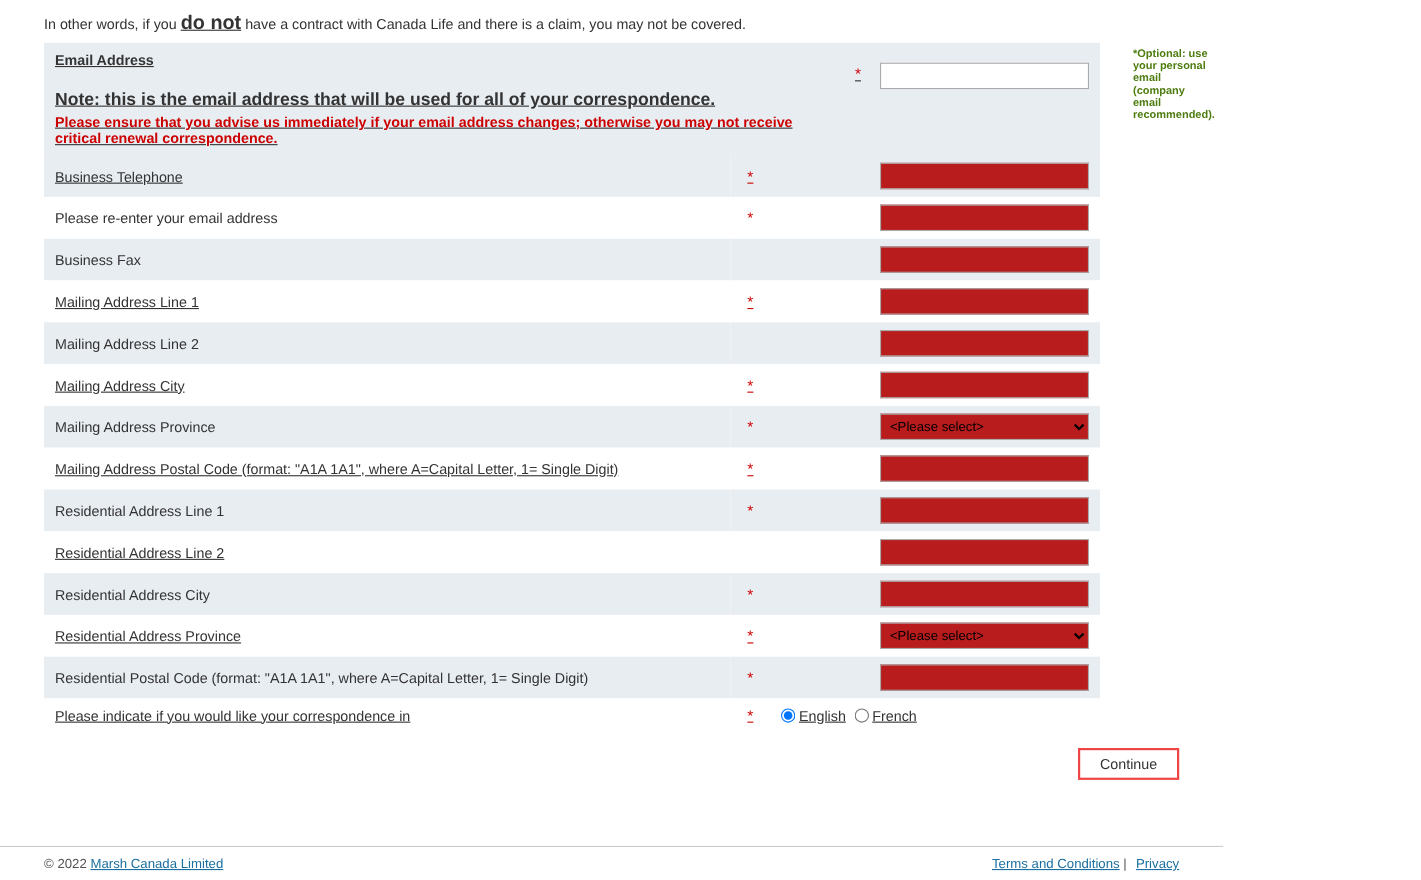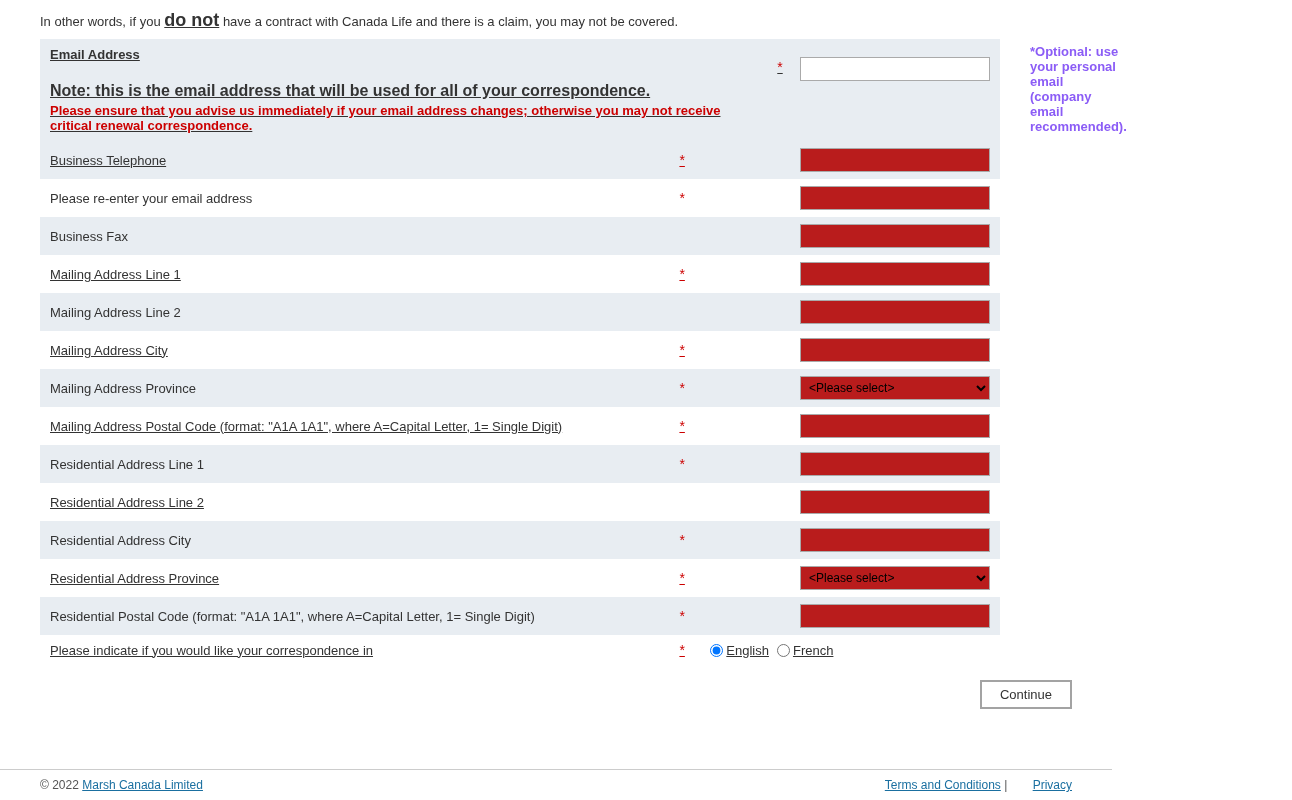--- a/index.html
+++ b/index.html
@@ -31,22 +31,22 @@
       padding: 0 40px;
       gap: 20px;
     }
     .form-section {
       flex: 0 0 960px;
       max-width: 960px;
     }
     .sidebar-note {
       flex: 1;
       padding: 5px 0 0 10px;
-      font-size: 13px;
-      color: #8b5cf6;
+      font-size: 10px;
+      color: #4d7c0f;
       font-weight: bold;
       max-width: 260px;
     }
     .form-table {
       width: 100%;
       border-collapse: collapse;
     }
     .form-table tr {
       border: none;
     }
@@ -145,21 +145,21 @@
       align-items: center;
       gap: 3px;
     }
     
     .button-area {
       display: flex;
       justify-content: flex-end;
       padding: 15px 40px;
     }
     .continue-btn {
-      border: 2px solid #a3a3a3;
+      border: 2px solid #ef4444;
       background: #fff;
       color: #333;
       padding: 5px 18px;
       font-size: 13px;
       cursor: pointer;
     }
     .footer {
       margin-top: auto;
       border-top: 1px solid #ccc;
       padding: 8px 40px;
@@ -169,21 +169,21 @@
       font-size: 12px;
       color: #555;
     }
     .footer a {
       color: #1a6fa0;
       text-decoration: underline;
     }
     .footer-right a {
       color: #1a6fa0;
       text-decoration: underline;
-      margin-left: 22px;
+      margin-left: 5px;
       text-align: right;
     }
     
     .row-bg-odd { background-color: #e8edf2; text-decoration: underline; }
     .row-bg-even { background-color: #fff; }
   </style>
 </head>
 <body>
 
 <div class="page-wrapper">

